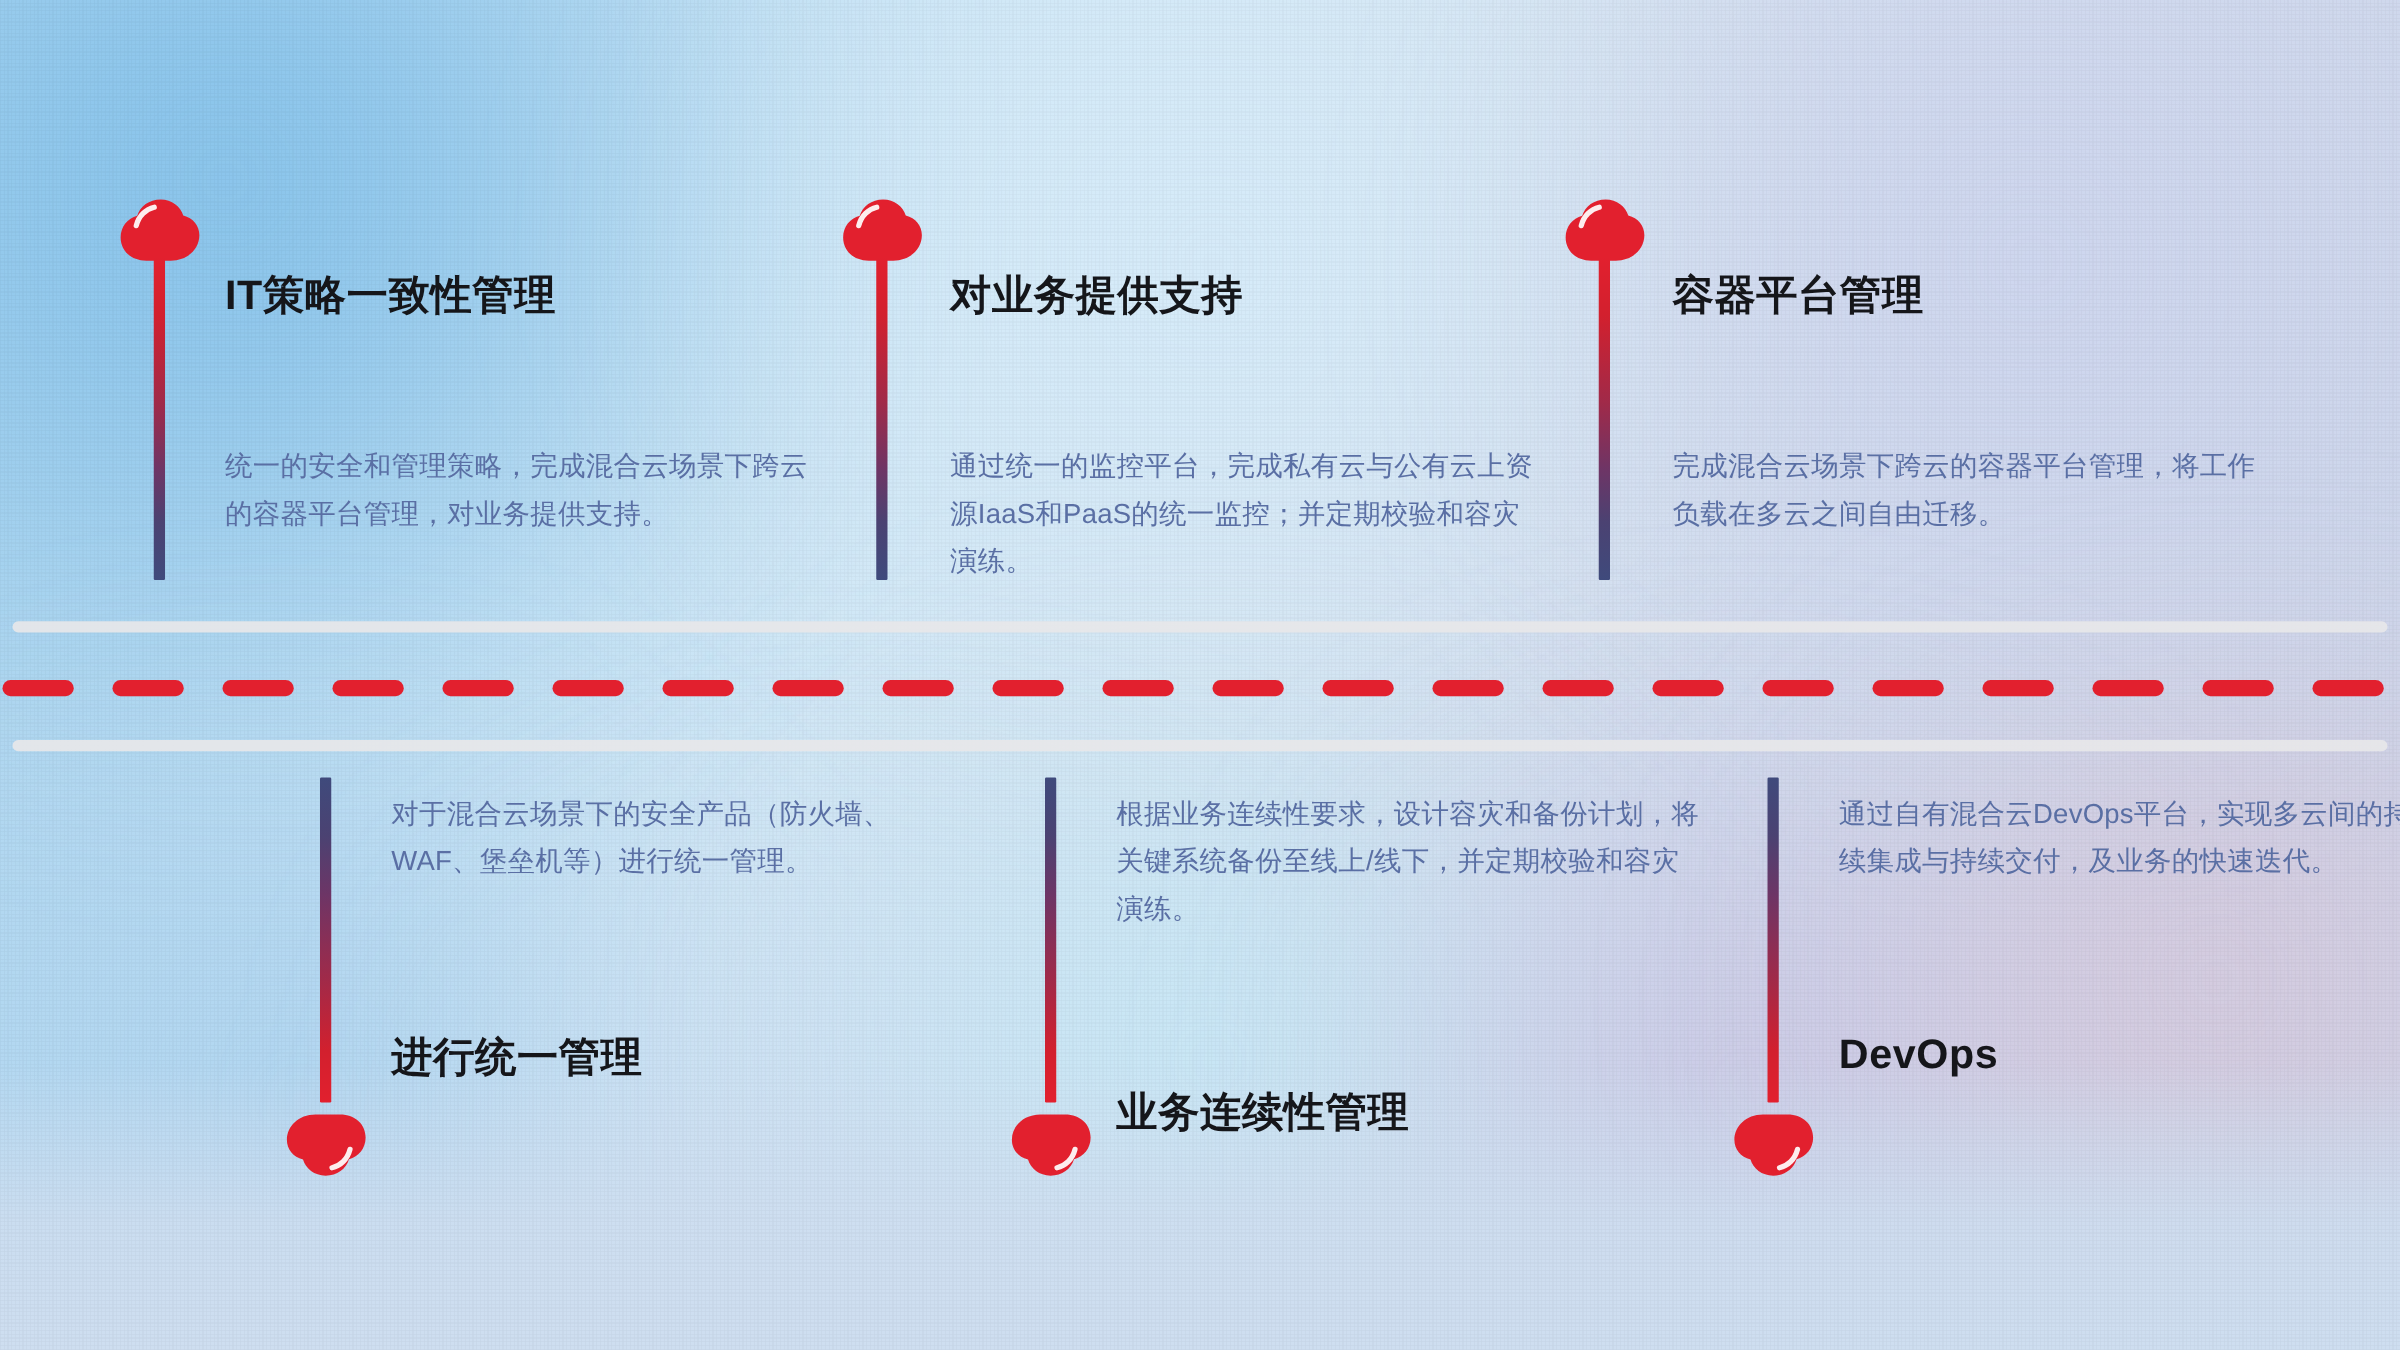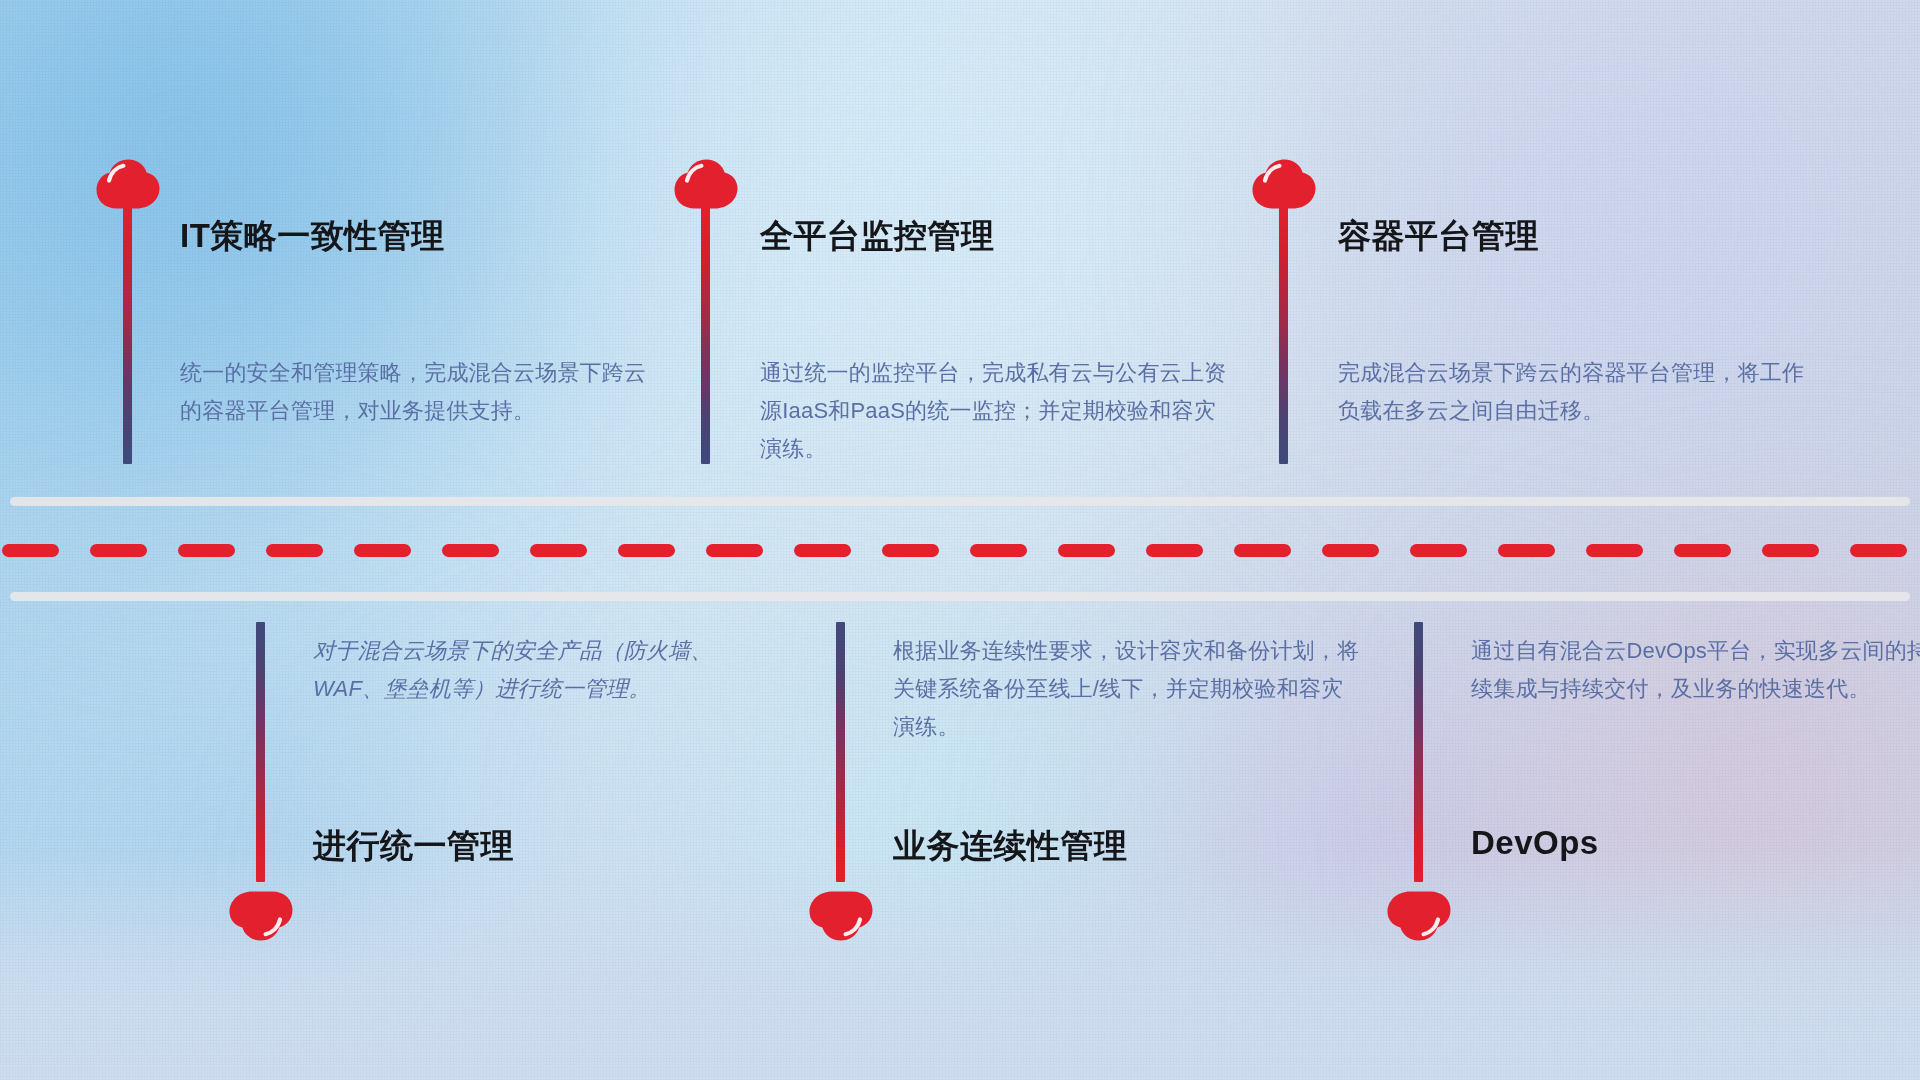--- a/index.html
+++ b/index.html
@@ -205,21 +205,21 @@
   </div>
 
   <div class="col" style="left:0; top:0;">
     <div class="cloud" style="left:673px; top:158px;">
       <svg viewBox="0 0 66 52" xmlns="http://www.w3.org/2000/svg">
         <path d="M33.5 1.5 C42.5 1.5 49.5 7.2 51.6 14.4 C59.5 16.4 64.5 22.6 64.5 30.2 C64.5 41.0 55.3 50.5 41.6 50.5 L22.0 50.5 C9.6 50.5 1.5 42.4 1.5 32.0 C1.5 23.4 7.0 16.6 14.8 14.6 C17.0 6.9 24.4 1.5 33.5 1.5 Z" fill="#e2202e"></path>
         <path d="M14.0 22.5 C16.0 14.5 21.8 9.2 28.4 7.8" stroke="#ffffff" stroke-width="4.2" stroke-linecap="round" fill="none" opacity="0.92"></path>
       </svg>
     </div>
     <div class="stem stem-down" style="left:701px; top:206px; height:258px;"></div>
-    <div class="heading" style="left:760px; top:214px;">全平台监控管理</div>
+    <div class="heading" style="left:760px; top:214px;">对业务提供支持</div>
     <div class="body" style="left:760px; top:354px;">通过统一的监控平台，完成私有云与公有云上资源IaaS和PaaS的统一监控；并定期校验和容灾演练。</div>
   </div>
 
   <div class="col" style="left:0; top:0;">
     <div class="cloud" style="left:1251px; top:158px;">
       <svg viewBox="0 0 66 52" xmlns="http://www.w3.org/2000/svg">
         <path d="M33.5 1.5 C42.5 1.5 49.5 7.2 51.6 14.4 C59.5 16.4 64.5 22.6 64.5 30.2 C64.5 41.0 55.3 50.5 41.6 50.5 L22.0 50.5 C9.6 50.5 1.5 42.4 1.5 32.0 C1.5 23.4 7.0 16.6 14.8 14.6 C17.0 6.9 24.4 1.5 33.5 1.5 Z" fill="#e2202e"></path>
         <path d="M14.0 22.5 C16.0 14.5 21.8 9.2 28.4 7.8" stroke="#ffffff" stroke-width="4.2" stroke-linecap="round" fill="none" opacity="0.92"></path>
       </svg>
     </div>
@@ -258,34 +258,34 @@
   </div>
 
   <div class="col" style="left:0; top:0;">
     <div class="stem stem-up" style="left:256px; top:622px; height:260px;"></div>
     <div class="cloud flip" style="left:228px; top:890px;">
       <svg viewBox="0 0 66 52" xmlns="http://www.w3.org/2000/svg">
         <path d="M33.5 1.5 C42.5 1.5 49.5 7.2 51.6 14.4 C59.5 16.4 64.5 22.6 64.5 30.2 C64.5 41.0 55.3 50.5 41.6 50.5 L22.0 50.5 C9.6 50.5 1.5 42.4 1.5 32.0 C1.5 23.4 7.0 16.6 14.8 14.6 C17.0 6.9 24.4 1.5 33.5 1.5 Z" fill="#e2202e"></path>
         <path d="M14.0 22.5 C16.0 14.5 21.8 9.2 28.4 7.8" stroke="#ffffff" stroke-width="4.2" stroke-linecap="round" fill="none" opacity="0.92"></path>
       </svg>
     </div>
-    <div class="body" style="left:313px; top:632px;font-style:italic;">对于混合云场景下的安全产品（防火墙、WAF、堡垒机等）进行统一管理。</div>
+    <div class="body" style="left:313px; top:632px;">对于混合云场景下的安全产品（防火墙、WAF、堡垒机等）进行统一管理。</div>
     <div class="heading" style="left:313px; top:824px;">进行统一管理</div>
   </div>
 
   <div class="col" style="left:0; top:0;">
     <div class="stem stem-up" style="left:836px; top:622px; height:260px;"></div>
     <div class="cloud flip" style="left:808px; top:890px;">
       <svg viewBox="0 0 66 52" xmlns="http://www.w3.org/2000/svg">
         <path d="M33.5 1.5 C42.5 1.5 49.5 7.2 51.6 14.4 C59.5 16.4 64.5 22.6 64.5 30.2 C64.5 41.0 55.3 50.5 41.6 50.5 L22.0 50.5 C9.6 50.5 1.5 42.4 1.5 32.0 C1.5 23.4 7.0 16.6 14.8 14.6 C17.0 6.9 24.4 1.5 33.5 1.5 Z" fill="#e2202e"></path>
         <path d="M14.0 22.5 C16.0 14.5 21.8 9.2 28.4 7.8" stroke="#ffffff" stroke-width="4.2" stroke-linecap="round" fill="none" opacity="0.92"></path>
       </svg>
     </div>
     <div class="body" style="left:893px; top:632px;">根据业务连续性要求，设计容灾和备份计划，将关键系统备份至线上/线下，并定期校验和容灾演练。</div>
-    <div class="heading" style="left:893px; top:824px;font-family:Liberation Mono, monospace;">业务连续性管理</div>
+    <div class="heading" style="left:893px; top:868px;font-family:Liberation Mono, monospace;">业务连续性管理</div>
   </div>
 
   <div class="col" style="left:0; top:0;">
     <div class="stem stem-up" style="left:1414px; top:622px; height:260px;"></div>
     <div class="cloud flip" style="left:1386px; top:890px;">
       <svg viewBox="0 0 66 52" xmlns="http://www.w3.org/2000/svg">
         <path d="M33.5 1.5 C42.5 1.5 49.5 7.2 51.6 14.4 C59.5 16.4 64.5 22.6 64.5 30.2 C64.5 41.0 55.3 50.5 41.6 50.5 L22.0 50.5 C9.6 50.5 1.5 42.4 1.5 32.0 C1.5 23.4 7.0 16.6 14.8 14.6 C17.0 6.9 24.4 1.5 33.5 1.5 Z" fill="#e2202e"></path>
         <path d="M14.0 22.5 C16.0 14.5 21.8 9.2 28.4 7.8" stroke="#ffffff" stroke-width="4.2" stroke-linecap="round" fill="none" opacity="0.92"></path>
       </svg>
     </div>

